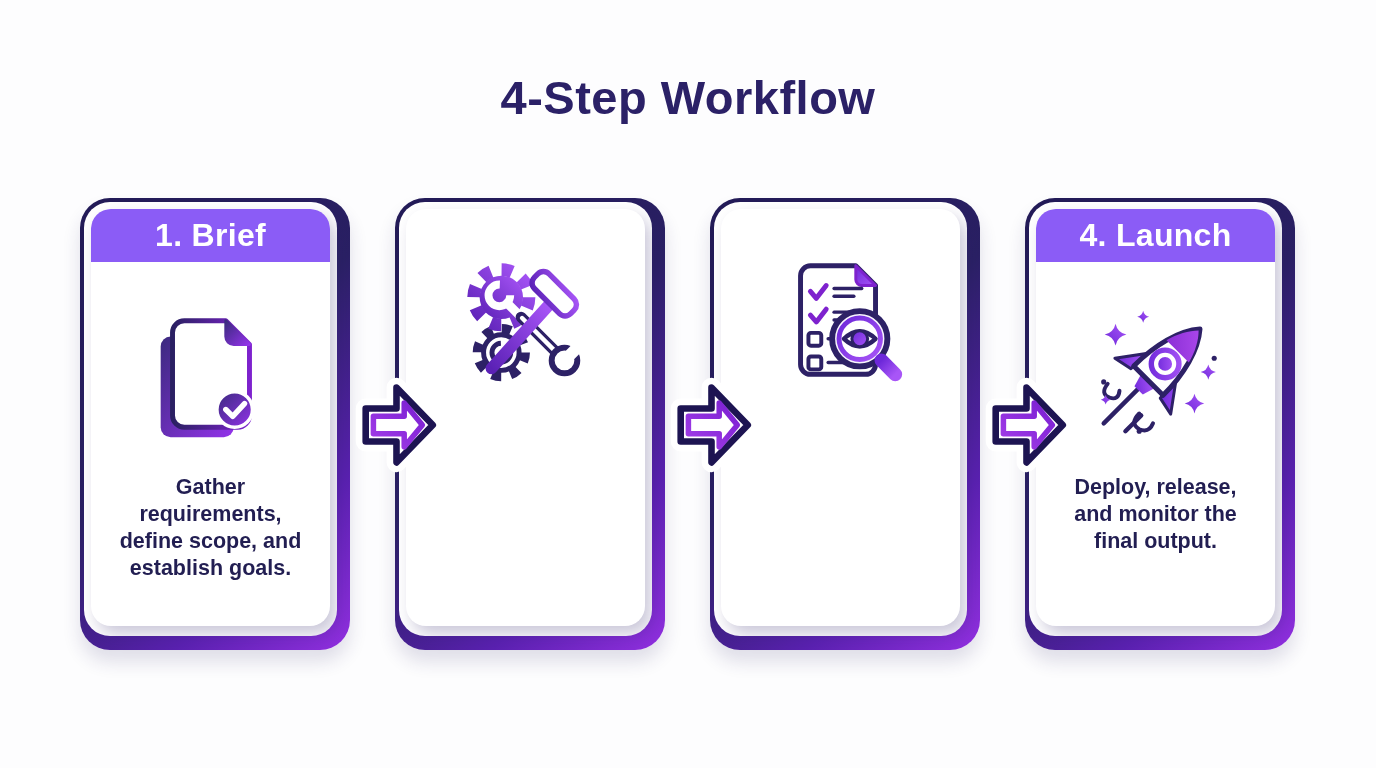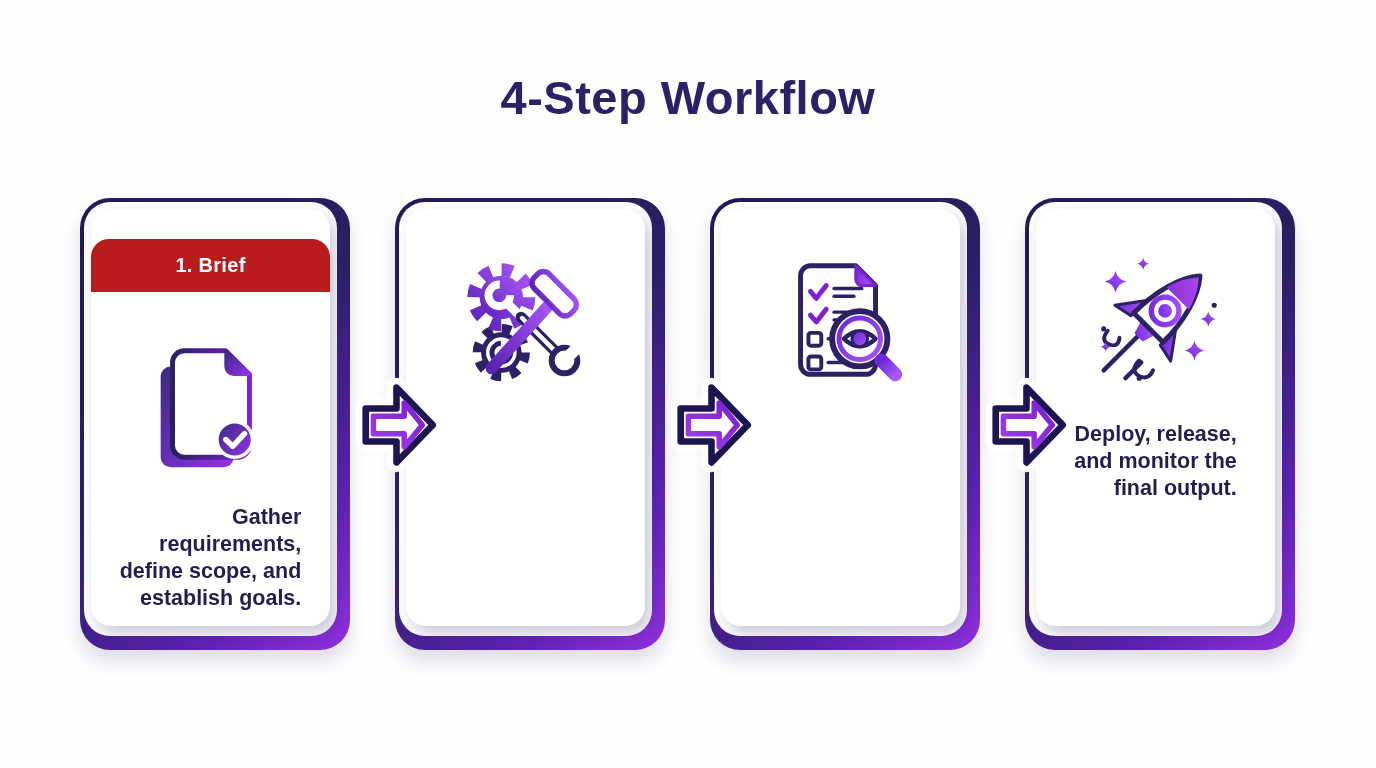--- a/index.html
+++ b/index.html
@@ -28,30 +28,29 @@
     padding:7px 7px 10px;box-sizing:border-box;
   }
   .card-white{
     background:#fff;border-radius:20px;height:100%;
     box-shadow:6px 8px 16px rgba(43,33,103,.25);
     display:flex;flex-direction:column;align-items:center;
     overflow:hidden;
   }
   .card-header{
     width:100%;height:53px;line-height:53px;flex:0 0 53px;
-    background:#b91c1c;color:#fff;text-align:center;
-    font-size:20px;font-weight:700;letter-spacing:.3px;
+    background:#8b5cf6;color:#fff;text-align:center;
+    font-size:32px;font-weight:700;letter-spacing:.3px;
     border-radius:18px 18px 0 0;
-    margin-top:30px;
   }
   .icon-wrap{margin-top:38px;height:150px;display:flex;align-items:center;justify-content:center;}
   .desc{
     margin-top:24px;padding:0 10px;
     font-size:21.5px;line-height:27px;font-weight:600;
-    color:#221e52;text-align:right;white-space:pre-line;
+    color:#221e52;text-align:center;white-space:pre-line;
   }
   .card-1{left:80px}.card-2{left:395px}.card-3{left:710px}.card-4{left:1025px}
   
   .flow-arrow{position:absolute;top:370px;width:95px;height:110px;z-index:6;}
   .a-1{left:349px}.a-2{left:664px}.a-3{left:979px}
 </style>
 </head>
 <body>
 
 <div class="stage">
@@ -170,20 +169,21 @@
             <path d="M116,114 L130,128" stroke="url(#i3g)" stroke-width="14" stroke-linecap="round"></path>
           </svg>
         </div>
       </div>
     </div>
   </div>
 
   <div class="card-frame card-4">
     <div class="card-gap">
       <div class="card-white">
+        <div class="card-header">4. Launch</div>
         <div class="icon-wrap">
           <svg width="148" height="148" viewBox="0 0 150 150">
             <defs>
               <linearGradient id="i4g" x1="0%" y1="100%" x2="100%" y2="0%">
                 <stop offset="0" stop-color="#6d28d9"></stop>
                   <stop offset="1" stop-color="#a855f7"></stop>
               </linearGradient>
               <linearGradient id="i4n" x1="0%" y1="100%" x2="100%" y2="0%">
                 <stop offset="0" stop-color="#8b2fd6"></stop>
                   <stop offset="1" stop-color="#b24df0"></stop>

